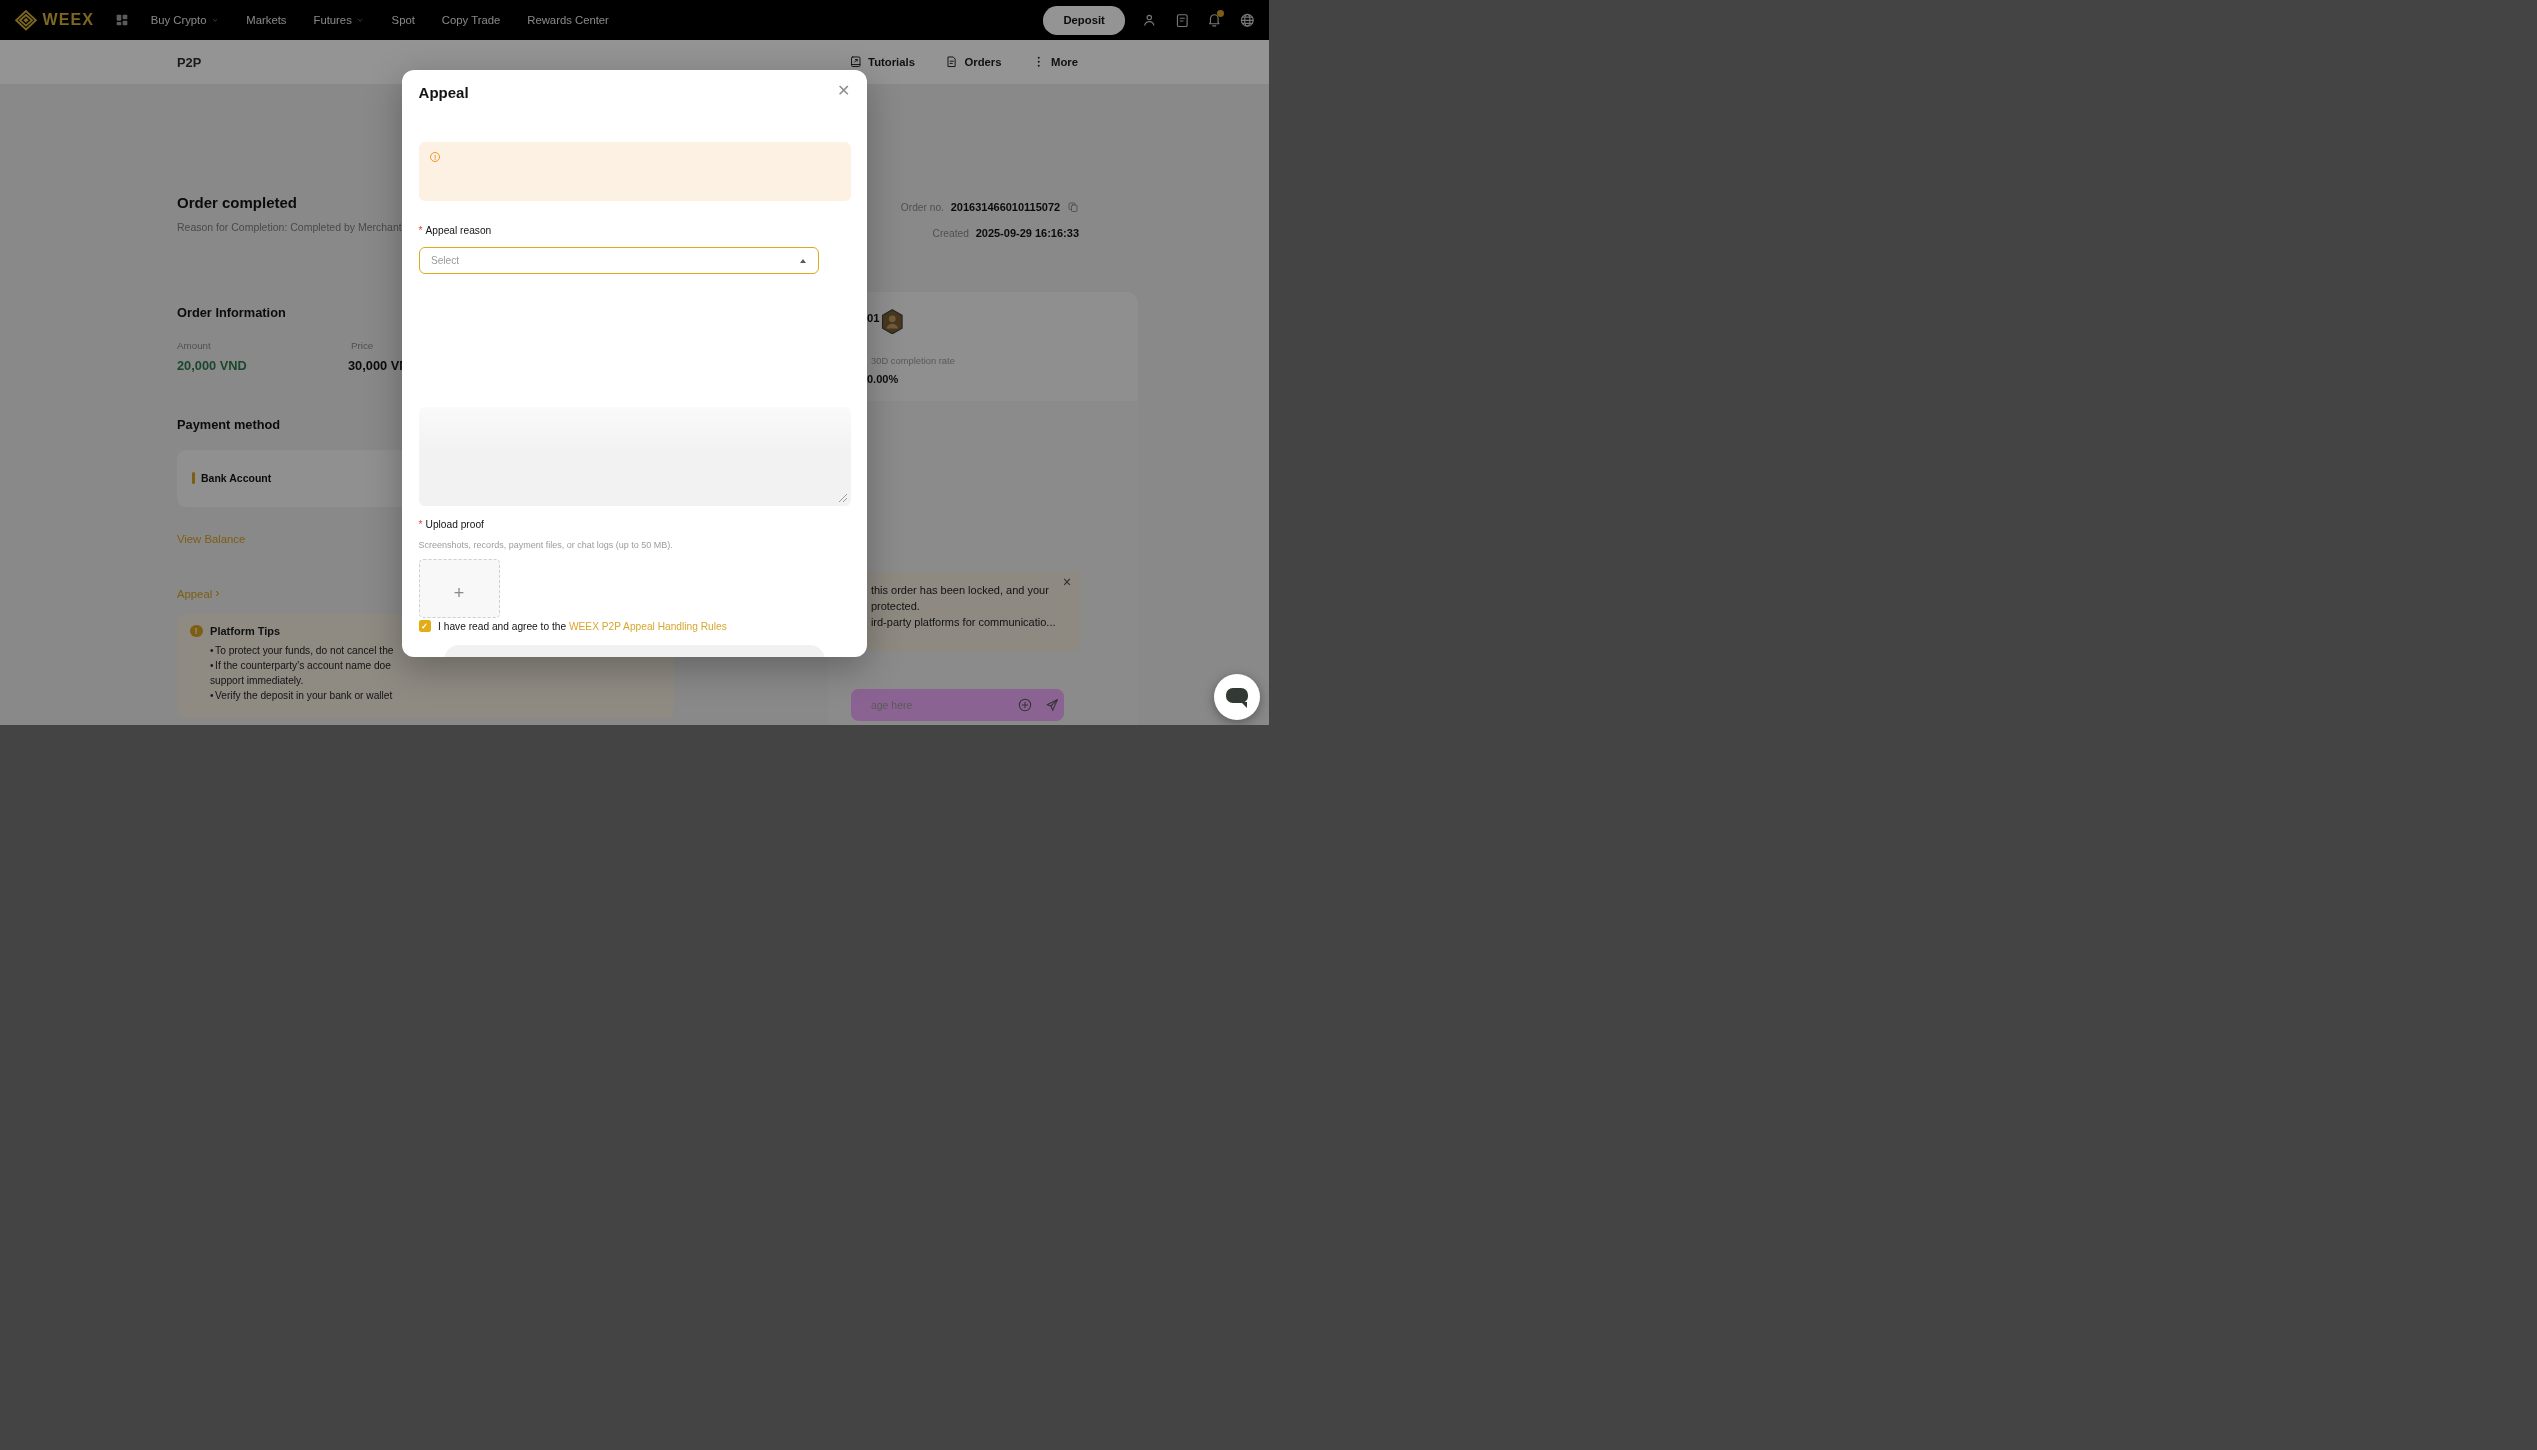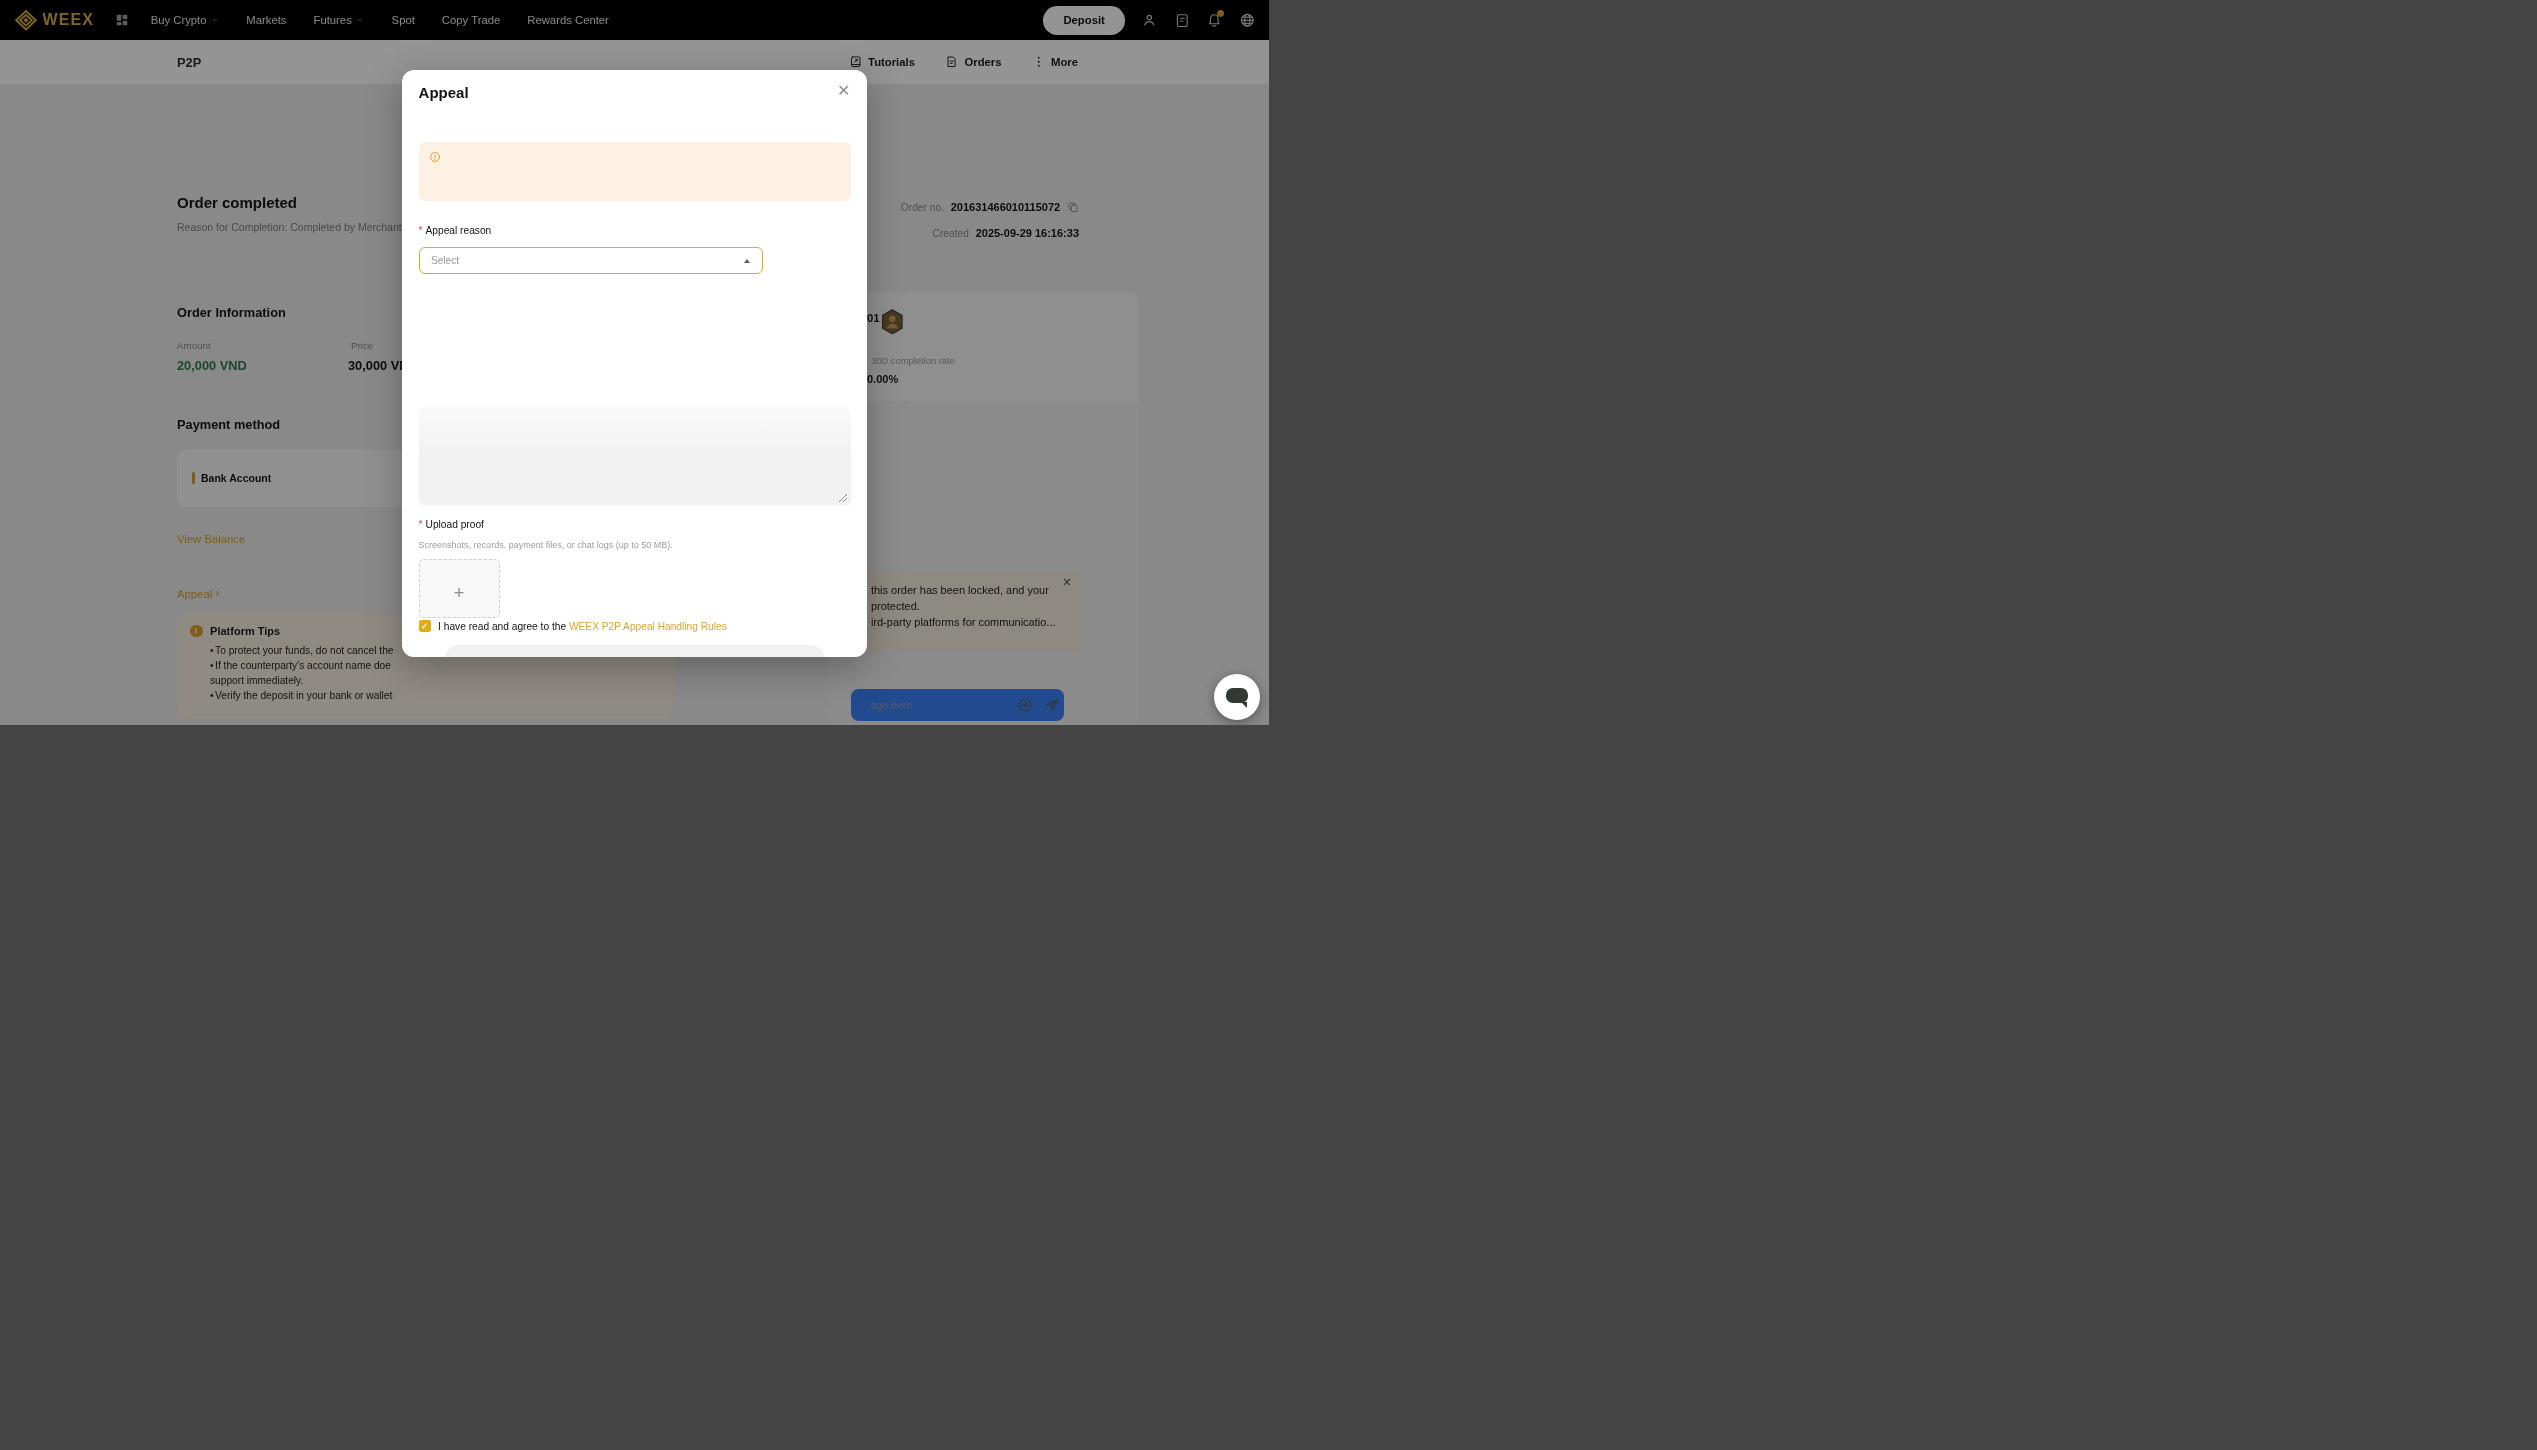--- a/index.html
+++ b/index.html
@@ -66,41 +66,41 @@
   
   .m-card{left:828px;top:208px;width:310px;height:449px;background:#f7f7f7;border-radius:12px;}
   .mc-name{position:absolute;left:39px;top:19.6px;font-size:11.3px;font-weight:700;color:#141414;}
   .mc-avatar{position:absolute;left:53px;top:16.6px;width:22.6px;height:25.6px;}
   .mc-statlbl{position:absolute;left:43px;top:63px;font-size:9.4px;color:#9a9a9a;}
   .mc-statval{position:absolute;left:39px;top:81px;font-size:11px;font-weight:700;color:#141414;}
   .chat-body{position:absolute;left:0;top:109px;right:0;bottom:0;background:#f0f0f0;border-radius:0 0 12px 12px;}
   .notice{position:absolute;left:22.6px;top:279px;width:230px;height:80px;background:#f4ecdf;border-radius:7.5px;}
   #notice-lines{position:absolute;left:20.3px;top:11.3px;font-size:11px;line-height:16px;color:#242424;white-space:nowrap;overflow:hidden;width:197px;}
   .notice-x{position:absolute;right:9px;top:5.3px;font-size:11.3px;color:#555;cursor:pointer;}
-  .chat-input{position:absolute;left:22.6px;top:397px;width:213px;height:32px;background:#3b82f6;border-radius:7.5px;}
+  .chat-input{position:absolute;left:22.6px;top:397px;width:213px;height:32px;background:#f0abfc;border-radius:7.5px;}
   .chat-input input{position:absolute;left:0;top:0;width:158px;height:32px;border:none;background:transparent;outline:none;
                     padding:0 0 0 20.3px;font-size:10.5px;color:#333;font-family:inherit;}
   .chat-input input::placeholder{color:#9b9b9b;}
   .ci-ic{position:absolute;top:8.3px;width:16px;height:16px;cursor:pointer;}
   .ci-ic svg{width:16px;height:16px;stroke:#5a5a5a;fill:none;stroke-width:1.6;stroke-linecap:round;stroke-linejoin:round;}
 
   
   .overlay{position:absolute;inset:0;background:rgba(0,0,0,0.42);z-index:40;}
   .modal{position:absolute;left:402px;top:70px;width:465px;height:587px;background:#fff;
          border-radius:12px;z-index:50;box-shadow:0 10.5px 36px rgba(0,0,0,.28);overflow:hidden;}
   .m-title{position:absolute;left:16.6px;top:14.3px;font-size:15px;font-weight:700;color:#141414;}
   .m-close{position:absolute;right:16.6px;top:11.3px;font-size:16px;color:#8f8f8f;cursor:pointer;font-weight:300;}
   .m-warning{position:absolute;left:16.6px;top:72px;width:432px;height:59px;box-sizing:border-box;
              background:#fcf1e3;border-radius:6px;padding:8.3px 11.3px;display:flex;gap:6px;}
   .warn-ic{flex:0 0 auto;width:10.5px;height:10.5px;margin-top:1.5px;border-radius:50%;border:1.1px solid #ef982c;
            color:#ef982c;font-size:6.8px;font-weight:700;display:flex;align-items:center;justify-content:center;box-sizing:border-box;}
   .m-warning p{margin:0;font-size:9.8px;line-height:14.3px;color:#2e2e2e;max-width:370px;}
   .m-label{position:absolute;left:16.6px;font-size:10.2px;color:#141414;}
   .req{color:#e23e3e;margin-right:3px;}
-  .m-select{position:absolute;left:16.6px;top:177px;width:344px;height:27px;box-sizing:border-box;
+  .m-select{position:absolute;left:16.6px;top:177px;width:400px;height:27px;box-sizing:border-box;
             border:1.1px solid #dcaa1e;border-radius:6px;background:#fff;cursor:pointer;
             display:flex;align-items:center;justify-content:space-between;padding:0 11.3px;}
   .sel-ph{font-size:10.2px;color:#9a9a9a;}
   .sel-caret{width:0;height:0;border-left:3.8px solid transparent;border-right:3.8px solid transparent;
              border-bottom:4.5px solid #5a5a5a;}
   .m-dropdown{position:absolute;left:19.6px;top:215px;width:280px;height:142px;box-sizing:border-box;
               background:#fff;border:2.3px solid #ee2013;box-shadow:0 7.5px 22.6px rgba(0,0,0,.12);
               display:flex;flex-direction:column;z-index:55;}
   .dd-item{flex:1;display:flex;align-items:center;padding-left:10.5px;font-size:10.2px;color:#1c1c1c;cursor:pointer;}
   .m-textarea{position:absolute;left:16.6px;top:337px;width:432px;height:99px;border-radius:6px;

